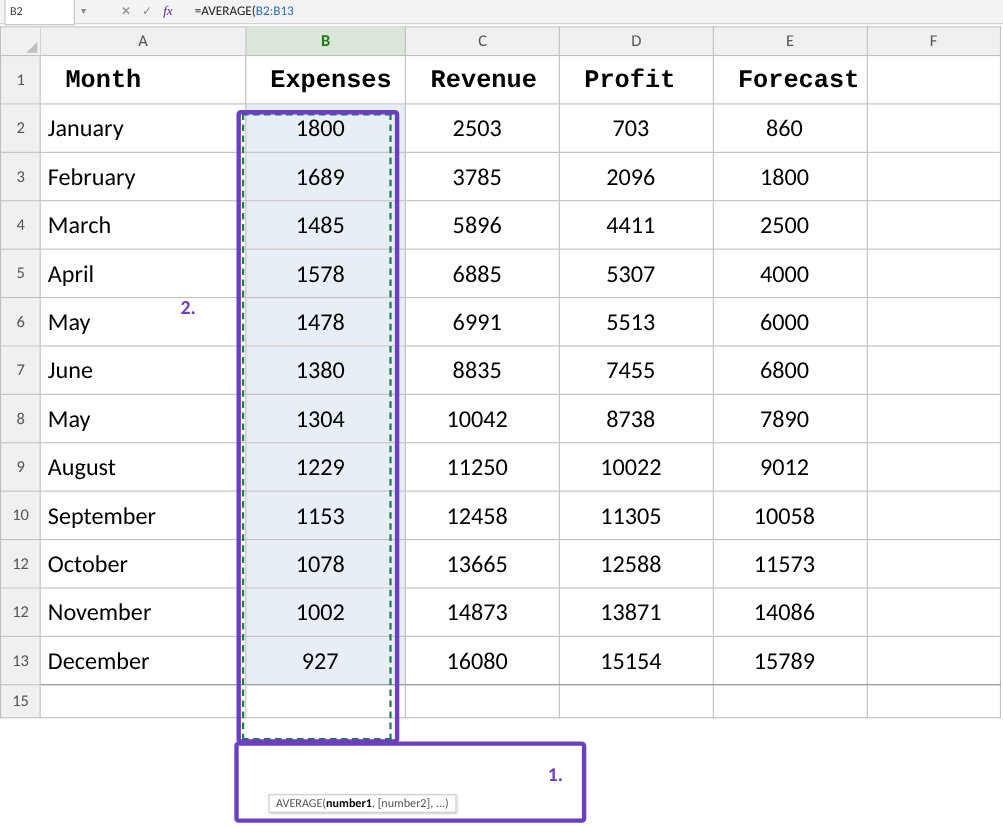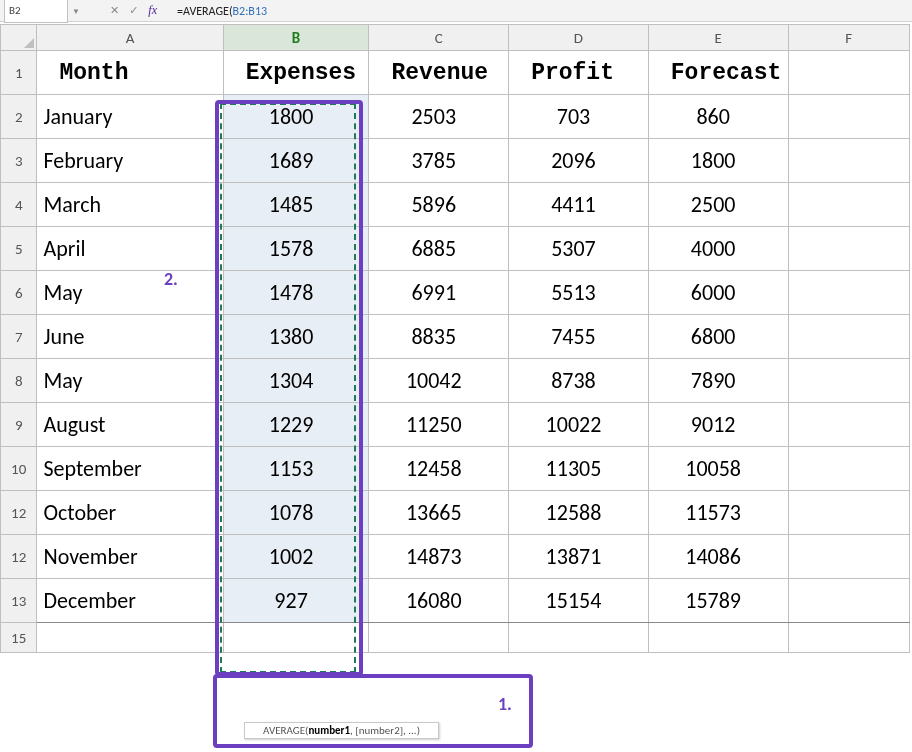--- a/index.html
+++ b/index.html
@@ -118,21 +118,21 @@
   }
   
   .ann-label { position:absolute; color:#6b3fbf; font-weight:bold; font-size:18px; pointer-events:none;}
   .ann2 { left:164px; top:244px; }
   .ann1 { left:498px; top:669px; }
   
   .tooltip {
     position:absolute; left:244px; top:698px;
     font-size:11px; color:#555;
     background:#ffffff; border:1px solid #c8c8c8;
-    padding:1px 18px; box-shadow:1px 1px 2px rgba(0,0,0,0.2);
+    padding:1px 6px; box-shadow:1px 1px 2px rgba(0,0,0,0.2);
   }
   .tooltip b { color:#000; }
   
   .ants {
     position:absolute; left:220px; top:79px; width:136px; height:570px;
     border:2px dashed #1f7a52; pointer-events:none;
   }
   
   tr.lastdata td { border-bottom:1px solid #888; }
   

